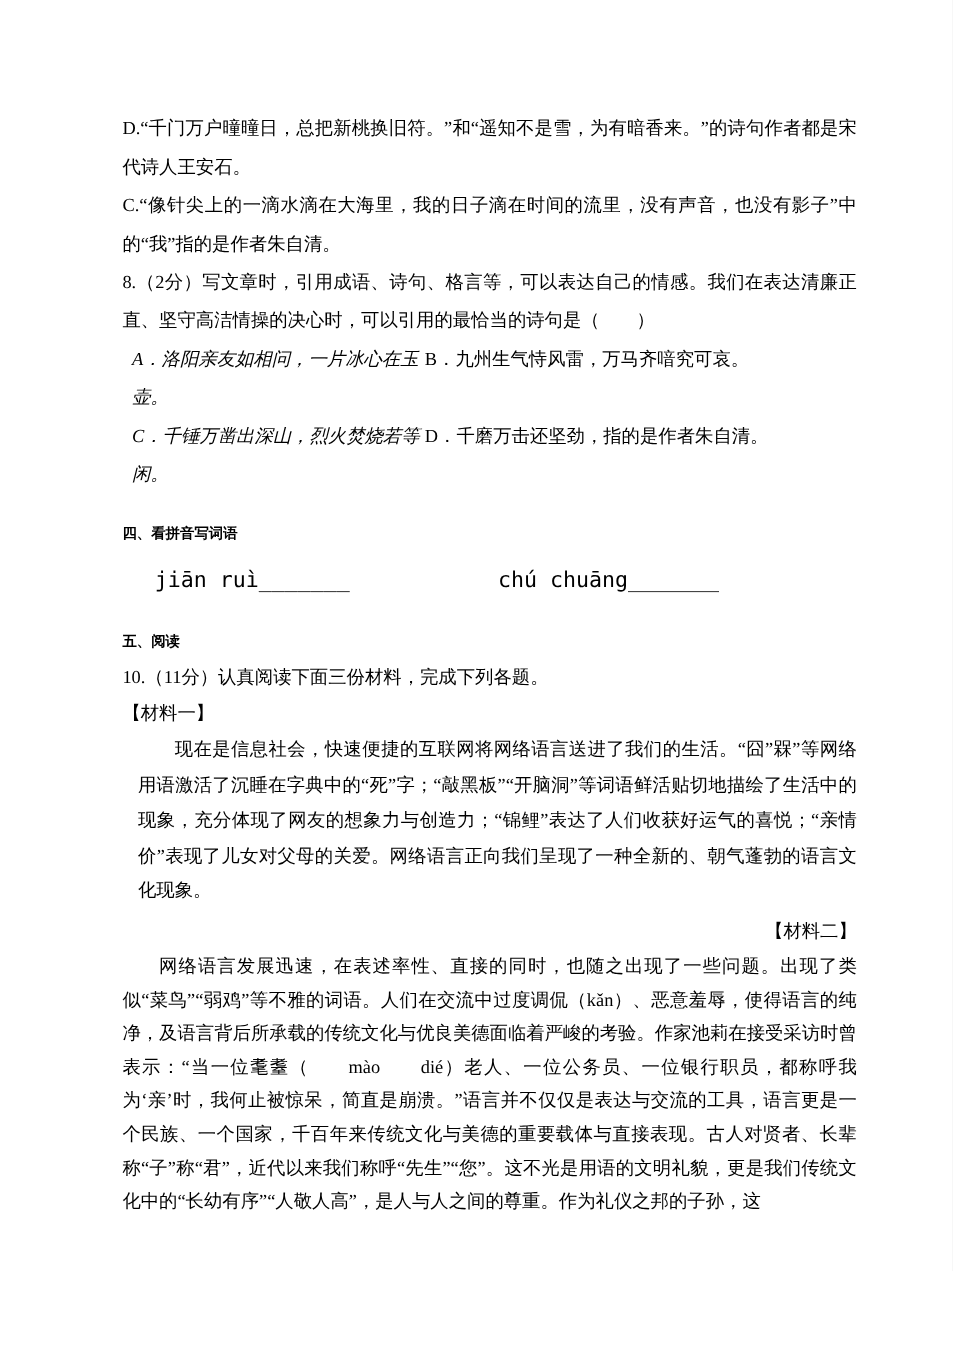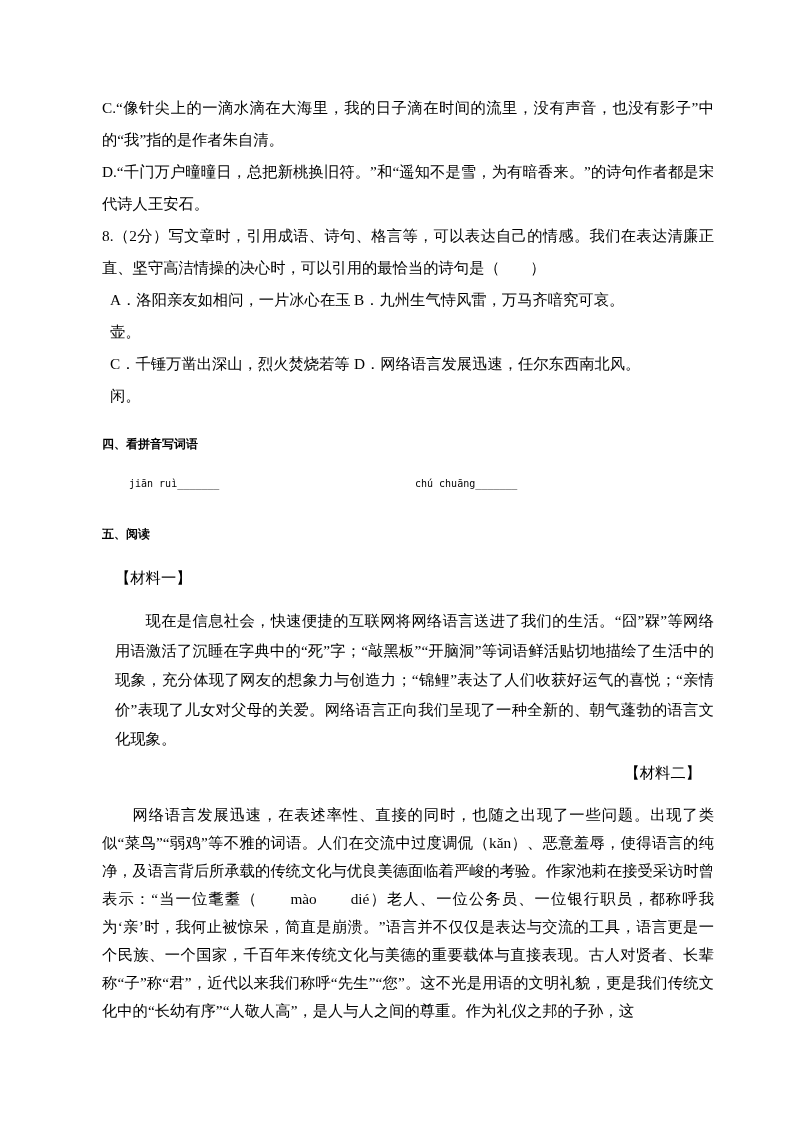--- a/index.html
+++ b/index.html
@@ -11,78 +11,79 @@
     overflow:hidden;
   }
   .content{
     padding:92px 80px 0 102px;
     font-family:"Liberation Serif","DejaVu Serif",serif;
     color:#000000;
     font-size:15.3px;
   }
   .line{margin:0;line-height:32px;text-align:justify;}
   .opt-row{display:flex;line-height:32px;padding-left:8px;}
-  .opt-left{width:244px;flex:0 0 244px;}
+  .opt-left{width:244px;flex:0 0 244px;font-style:italic;}
   .sec-heading{
     margin:16px 0 0 0;
     font-size:12px;
     font-weight:bold;
     line-height:32px;
     font-family:"Liberation Sans","DejaVu Sans",sans-serif;
     color:#000000;
   }
   .sec-heading.sec5{}
   .q10{line-height:30px;}
   .pinyin-rows{margin-top:6px;}
   .pinyin-row{position:relative;height:36px;}
   .pinyin{
     position:absolute;top:0;
     font-family:"DejaVu Sans Mono","Liberation Mono",monospace;
-    font-size:10px;line-height:36px;white-space:pre;
+    font-size:18px;line-height:36px;white-space:pre;
   }
   .pos1{left:27px;}
   .pos2{left:313px;}
   .pos3{left:34px;}
   .pos4{left:354px;}
-  .mat-label{margin:13px;line-height:30px;}
+  .mat-label{margin:0;line-height:30px;}
   .mat-label.m2l{margin-top:4px;text-align:right;}
   .mat-text{margin:0;text-indent:2em;text-align:justify;}
   .m1{line-height:29.5px;margin-left:13px;}
   .m2{line-height:28px;}
 </style>
 </head>
 <body>
 
 <div class="page">
   <div class="content">
 
+    <p class="line">D.“千门万户曈曈日，总把新桃换旧符。”和“遥知不是雪，为有暗香来。”的诗句作者都是宋代诗人王安石。</p>
     <p class="line">C.“像针尖上的一滴水滴在大海里，我的日子滴在时间的流里，没有声音，也没有影子”中的“我”指的是作者朱自清。</p>
-    <p class="line">D.“千门万户曈曈日，总把新桃换旧符。”和“遥知不是雪，为有暗香来。”的诗句作者都是宋代诗人王安石。</p>
 
     <p class="line">8.（2分）写文章时，引用成语、诗句、格言等，可以表达自己的情感。我们在表达清廉正直、坚守高洁情操的决心时，可以引用的最恰当的诗句是（　　）</p>
 
     <div class="opt-row">
       <span class="opt-left">A．洛阳亲友如相问，一片冰心在玉壶。</span>
       <span>B．九州生气恃风雷，万马齐喑究可哀。</span>
     </div>
     <div class="opt-row">
       <span class="opt-left">C．千锤万凿出深山，烈火焚烧若等闲。</span>
-      <span>D．网络语言发展迅速，任尔东西南北风。</span>
+      <span>D．千磨万击还坚劲，指的是作者朱自清。</span>
     </div>
 
     <h2 class="sec-heading">四、看拼音写词语</h2>
 
     <div class="pinyin-rows">
       <div class="pinyin-row">
         <span class="pinyin pos1">jiān ruì_______</span>
         <span class="pinyin pos2">chú chuāng_______</span>
       </div>
     </div>
 
     <h2 class="sec-heading sec5">五、阅读</h2>
+    <p class="line q10">10.（11分）认真阅读下面三份材料，完成下列各题。</p>
 
     <p class="mat-label">【材料一】</p>
     <p class="mat-text m1">现在是信息社会，快速便捷的互联网将网络语言送进了我们的生活。“囧”槑”等网络用语激活了沉睡在字典中的“死”字；“敲黑板”“开脑洞”等词语鲜活贴切地描绘了生活中的现象，充分体现了网友的想象力与创造力；“锦鲤”表达了人们收获好运气的喜悦；“亲情价”表现了儿女对父母的关爱。网络语言正向我们呈现了一种全新的、朝气蓬勃的语言文化现象。</p>
 
     <p class="mat-label m2l">【材料二】</p>
     <p class="mat-text m2">网络语言发展迅速，在表述率性、直接的同时，也随之出现了一些问题。出现了类似“菜鸟”“弱鸡”等不雅的词语。人们在交流中过度调侃（kǎn）、恶意羞辱，使得语言的纯净，及语言背后所承载的传统文化与优良美德面临着严峻的考验。作家池莉在接受采访时曾表示：“当一位耄耋（　　mào　　dié）老人、一位公务员、一位银行职员，都称呼我为‘亲’时，我何止被惊呆，简直是崩溃。”语言并不仅仅是表达与交流的工具，语言更是一个民族、一个国家，千百年来传统文化与美德的重要载体与直接表现。古人对贤者、长辈称“子”称“君”，近代以来我们称呼“先生”“您”。这不光是用语的文明礼貌，更是我们传统文化中的“长幼有序”“人敬人高”，是人与人之间的尊重。作为礼仪之邦的子孙，这</p>
 
   </div>
 </div>
 

